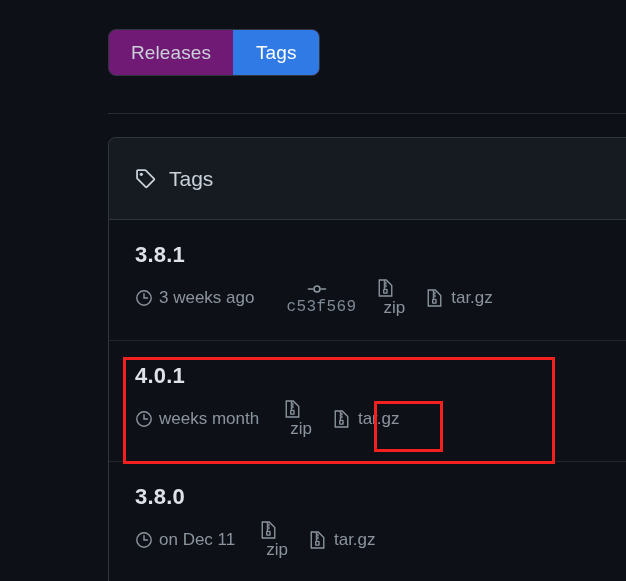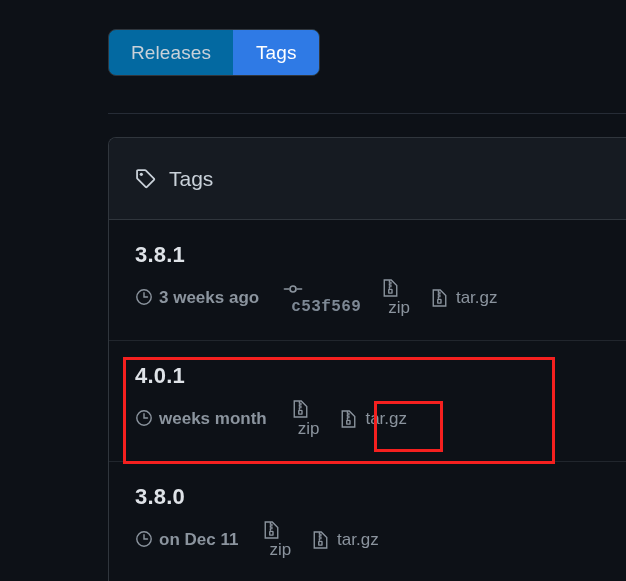--- a/index.html
+++ b/index.html
@@ -19,21 +19,21 @@
   
   .tabs-wrap {
     position: absolute;
     left: 108px;
     top: 29px;
     height: 47px;
     display: flex;
     border: 1px solid #30363d;
     border-radius: 8px;
     overflow: hidden;
-    background: #0369a1;
+    background: #701a75;
   }
   .tab {
     display: flex;
     align-items: center;
     justify-content: center;
     padding: 0 22px;
     font-size: 19px;
     color: #c9d1d9;
     letter-spacing: .1px;
     cursor: pointer;
@@ -102,22 +102,22 @@
   }
 
   .meta {
     display: flex;
     align-items: center;
     font-size: 17px;
     color: #8b949e;
   }
   .meta .meta-item {
     display: flex;
+    align-items: center;
     white-space: nowrap;
-    font-weight: bold;
   }
   .meta .gap-lg { margin-right: 24px; }
   .meta .gap-md { margin-right: 20px; flex-direction: column; }
 
   .meta .meta-text { margin-left: 6px; }
 
   .commit-hash {
     font-family: "Liberation Mono", monospace;
     font-size: 16px;
     color: #7d8894;

